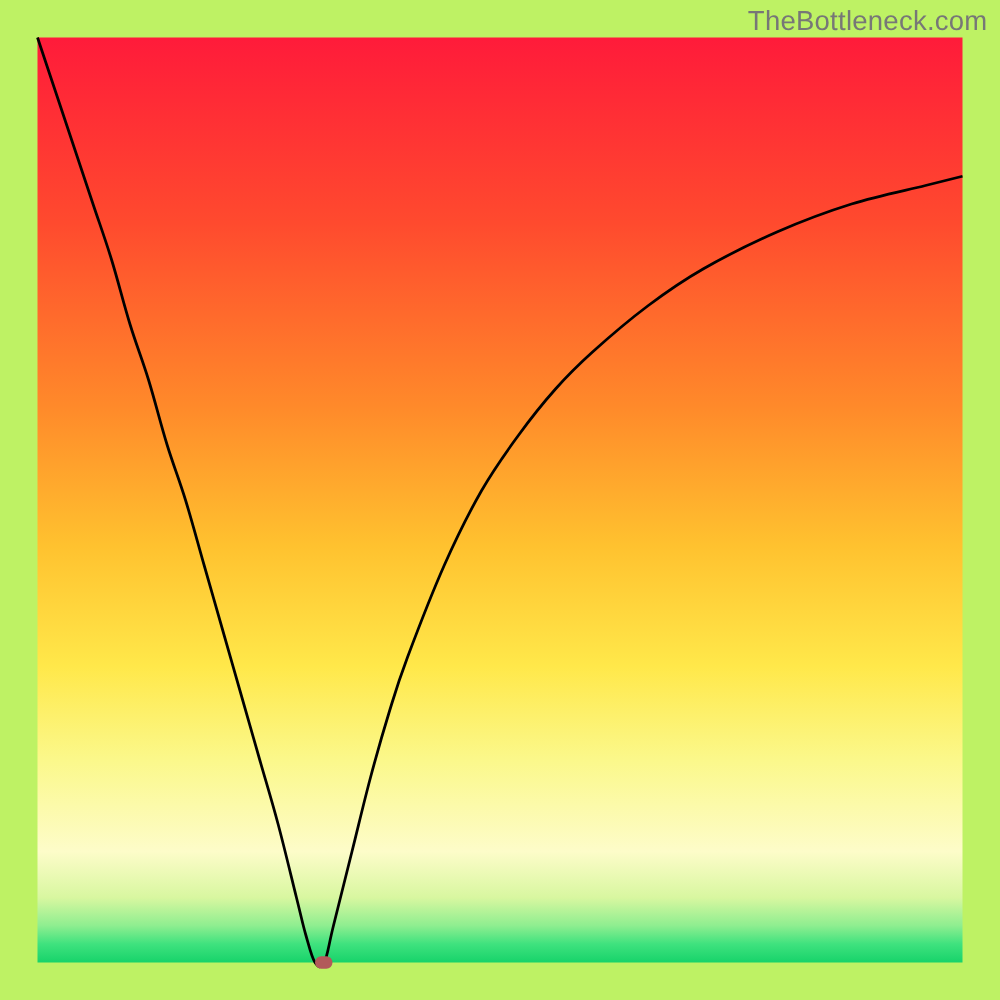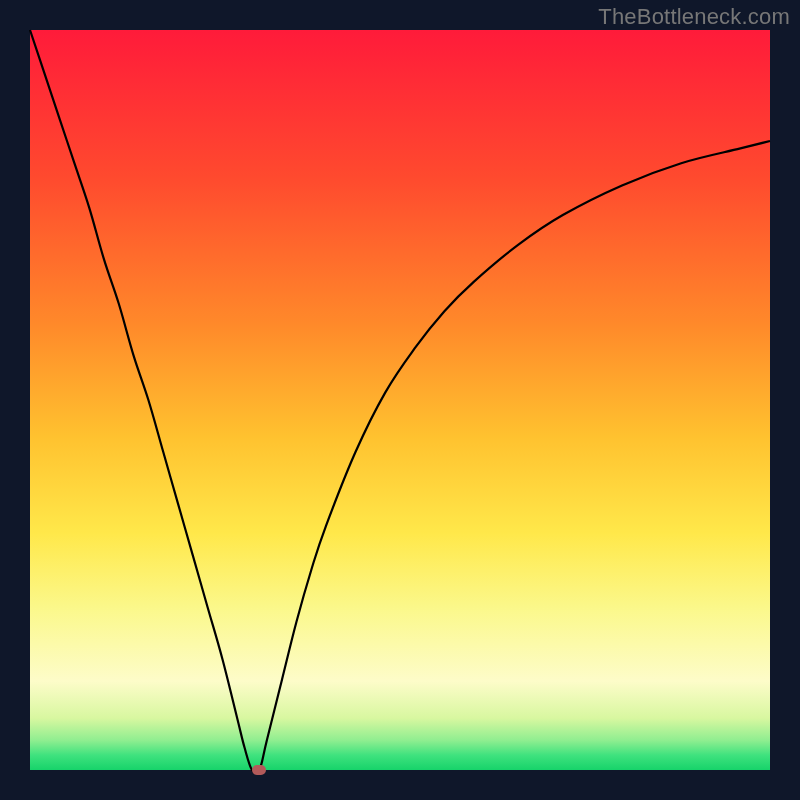--- a/index.html
+++ b/index.html
@@ -10,21 +10,21 @@
     overflow: hidden;
     background: #000;
     font-family: Arial, Helvetica, sans-serif;
   }
   .frame {
     position: absolute;
     top: 0;
     left: 0;
     width: 800px;
     height: 800px;
-    background: #0f172a;
+    background: #bef264;
   }
   .plot-area {
     position: absolute;
     top: 30px;
     left: 30px;
     width: 740px;
     height: 740px;
     
   }
   .watermark {

